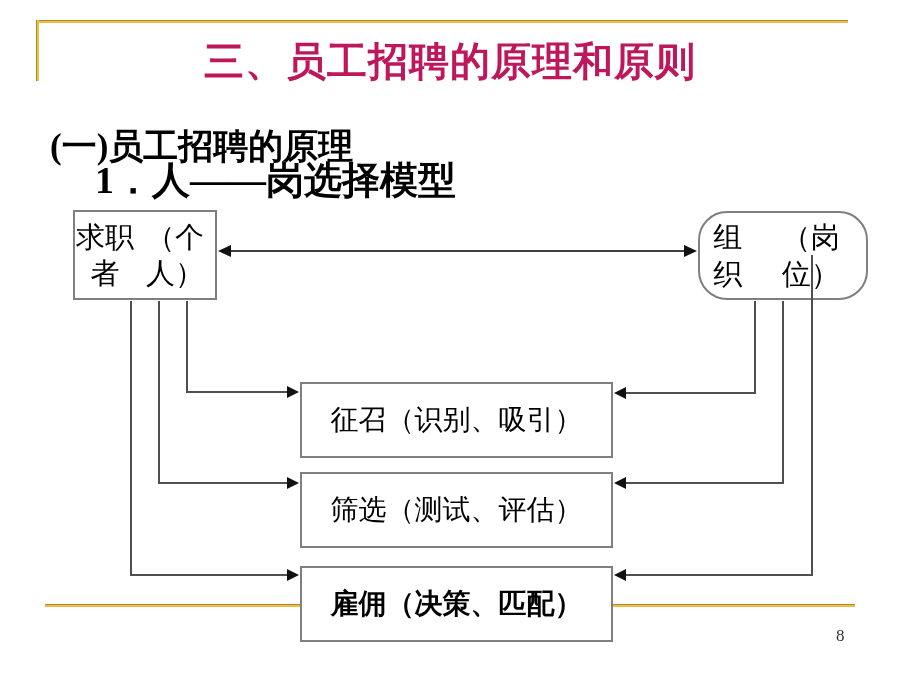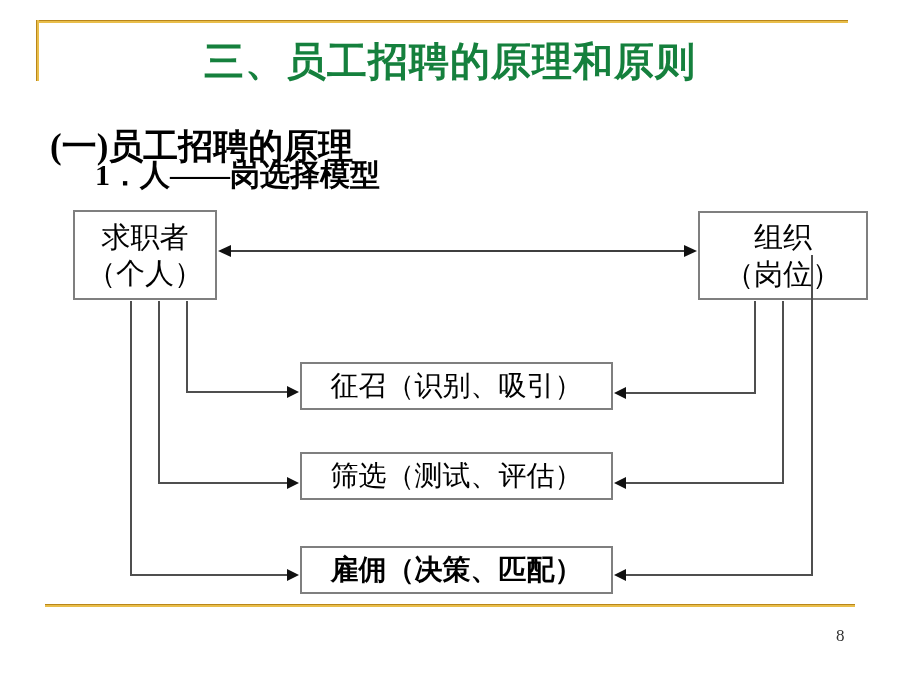--- a/index.html
+++ b/index.html
@@ -26,66 +26,67 @@
   #deco-top    { left: 37px; top: 20px;  width: 811px; }
   #deco-left   { left: 36px; top: 20px;  height: 61px; }
   #deco-bottom { left: 45px; top: 604px; width: 810px; }
 
   .title {
     position: absolute;
     left: 0; right: 0; top: 34px;
     text-align: center;
     font-size: 40px;
     font-weight: bold;
-    color: #15803d;
+    color: #be185d;
     letter-spacing: 1px;
   }
   .heading {
     position: absolute;
     left: 50px; top: 103px;
     font-size: 35px;
     font-weight: bold;
     margin-top: 20px;
   }
   .subheading {
     position: absolute;
     left: 95px; top: 155px;
-    font-size: 30px;
+    font-size: 38px;
     font-weight: bold;
   }
 
   .node {
     position: absolute;
     box-sizing: border-box;
     border: 2px solid #7F7F7F;
     background: #ffffff;
     display: flex;
-    flex-direction: column;
+    flex-direction: row;
     align-items: center;
     justify-content: center;
     text-align: center;
     font-size: 29px;
     line-height: 1.25;
   }
   #node-applicant    { left: 73px;  top: 210px; width: 144px; height: 90px; }
-  #node-organization { left: 698px; top: 211px; width: 170px; height: 89px; }
+  #node-organization { left: 698px; top: 211px; width: 170px; height: 89px; border-radius: 29px; }
 
   .step {
     position: absolute;
     left: 300px;
     width: 313px;
-    height: 48px;
+    height: 76px;
     box-sizing: border-box;
     border: 2px solid #7F7F7F;
     background: #ffffff;
     display: flex;
     align-items: center;
     justify-content: center;
     text-align: center;
     font-size: 28px;
+    margin-top: 20px;
   }
   #step-recruit { top: 362px; }
   #step-screen  { top: 452px; align-items: center; }
   #step-hire    { top: 546px; font-weight: bold; }
 
   .connector-layer {
     position: absolute;
     left: 0; top: 0;
     width: 900px; height: 675px;
     pointer-events: none;

